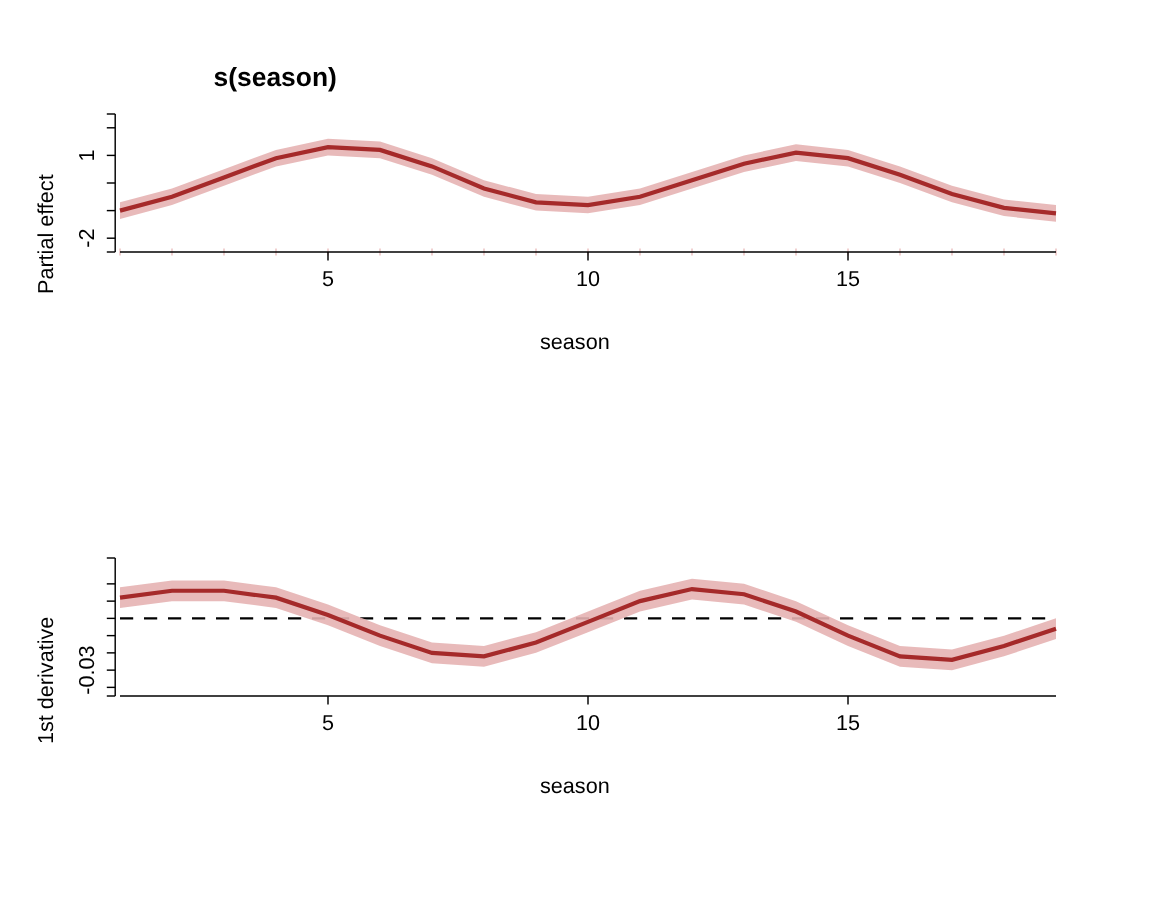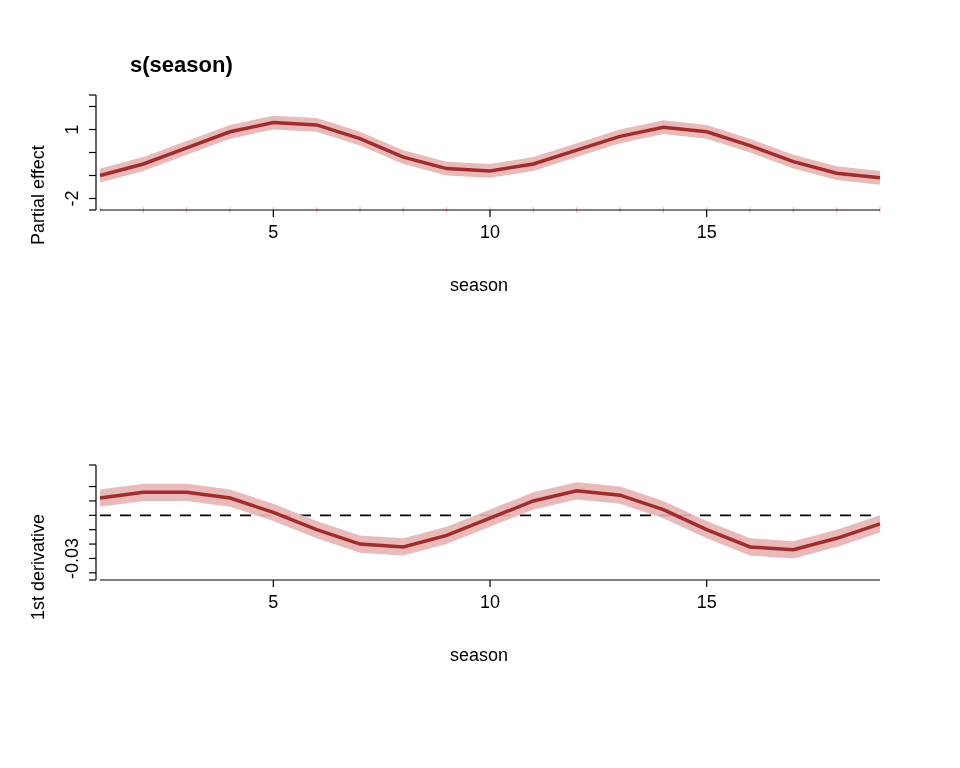--- a/index.html
+++ b/index.html
@@ -12,20 +12,21 @@
   .page {
     position: relative;
     width: 960px;
     height: 768px;
   }
   svg { display: block; }
   .chart-title {
     position: absolute;
     font-weight: bold;
     font-size: 22px;
+    margin-left: 48px;
   }
   .axis-label {
     position: absolute;
     font-size: 18px;
   }
   .axis-label.vert {
     transform-origin: left top;
     transform: rotate(-90deg);
     white-space: nowrap;
   }

